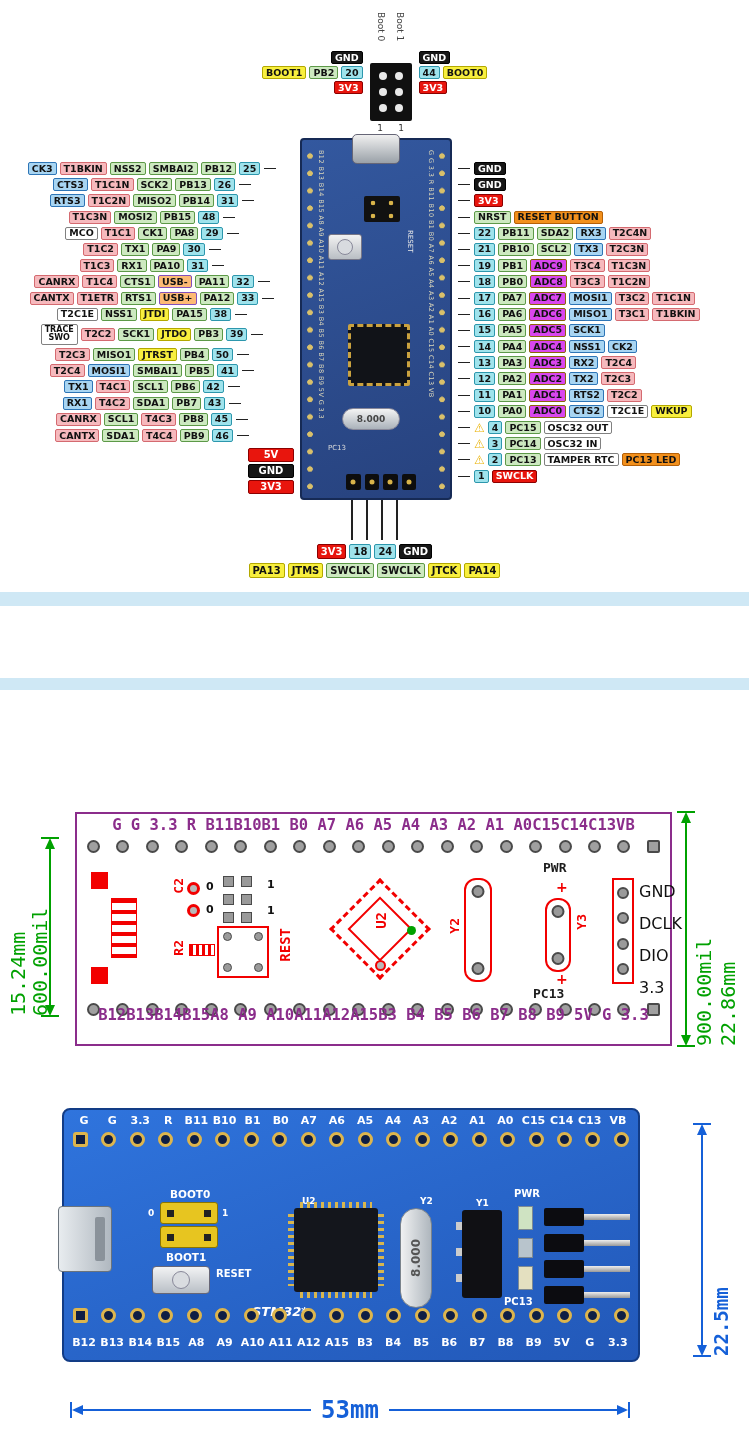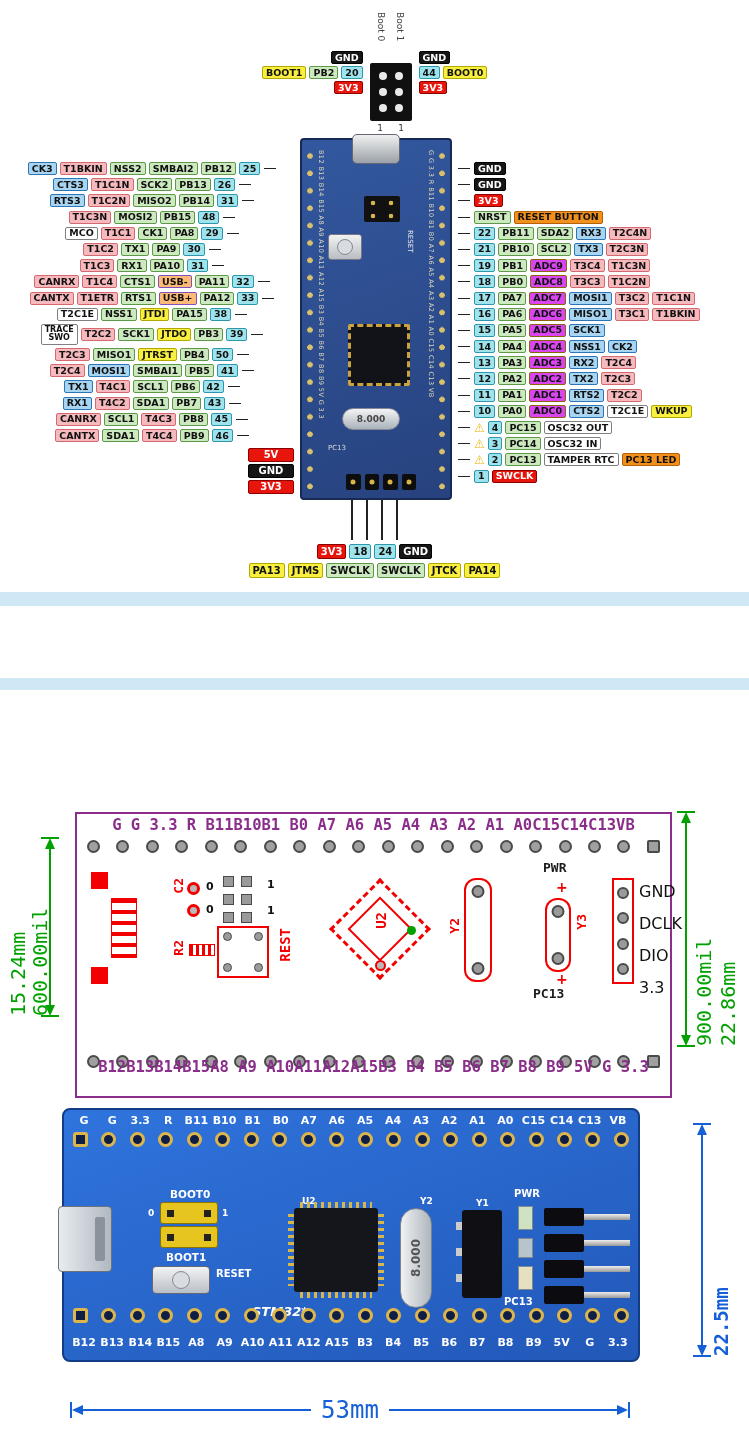--- a/index.html
+++ b/index.html
@@ -519,21 +519,21 @@
       </div>
   </div>
 </section>
 
 <div class="abs sep" style="top:592px;height:14px"></div>
 <div class="abs sep" style="top:678px;height:12px"></div>
 
 <section class="abs" style="left:0;top:700px;width:749px;height:400px">
 
 
-  <div class="outline" style="left:75px;top:112px;width:597px;height:286px">
+  <div class="outline" style="left:75px;top:112px;width:597px;height:234px">
     <div class="otext top">G  G 3.3 R B11B10B1 B0 A7 A6 A5 A4 A3 A2 A1 A0C15C14C13VB</div>
     <div class="oholes top">
         <i class="dhole"></i>
         <i class="dhole"></i>
         <i class="dhole"></i>
         <i class="dhole"></i>
         <i class="dhole"></i>
         <i class="dhole"></i>
         <i class="dhole"></i>
         <i class="dhole"></i>
@@ -804,18 +804,18 @@
       <i class="aru"></i>
     <i class="vln"></i>
     <i class="ard"></i>
       <i class="tick b"></i>
     <span class="vlabel" style="left:8px;font-size:19px;font-weight:700">22.5mm</span>
   </div>
   <div class="hdim bluec" style="left:70px;top:298px;width:560px">
     <i class="tick"></i>
       <i class="arl"></i>
       <i class="ln"></i>
-    <span class="hlabel" style="font-size:24px;font-weight:400">53mm</span>
+    <span class="hlabel" style="font-size:24px;font-weight:700">53mm</span>
     <i class="ln"></i>
       <i class="arr"></i>
       <i class="tick"></i>
   </div>
 </section>
 
 </body></html>

